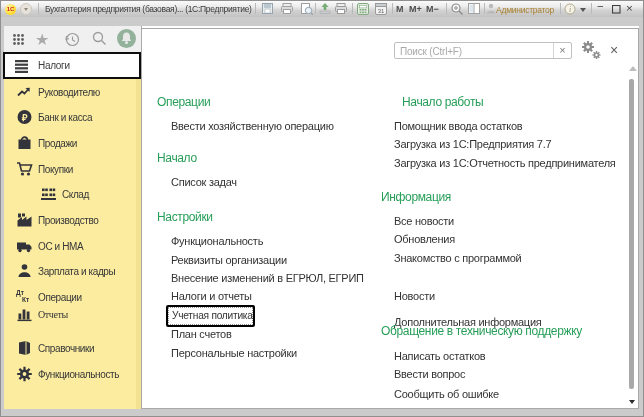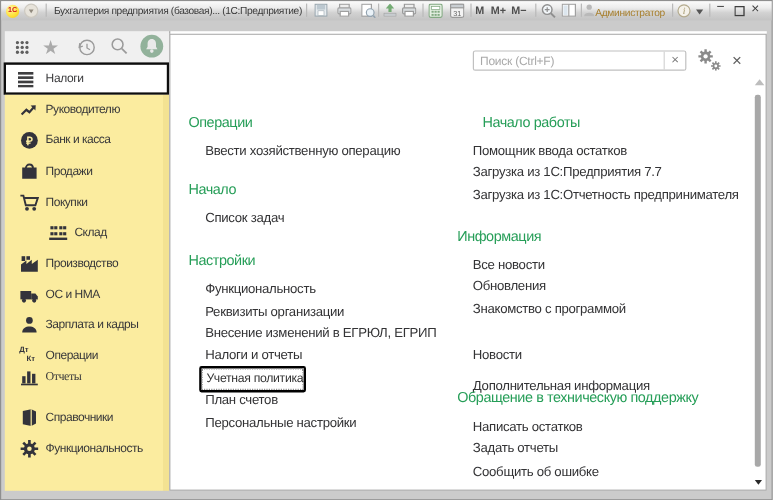--- a/index.html
+++ b/index.html
@@ -401,14 +401,14 @@
 <div class="abs it" style="left:394px;top:137px;">Загрузка из 1С:Предприятия 7.7</div>
 <div class="abs it" style="left:394px;top:156px;">Загрузка из 1С:Отчетность предпринимателя</div>
 <div class="abs h" style="left:381px;top:189px;">Информация</div>
 <div class="abs it" style="left:394px;top:213.5px;">Все новости</div>
 <div class="abs it" style="left:394px;top:232px;">Обновления</div>
 <div class="abs it" style="left:394px;top:251px;">Знакомство с программой</div>
 <div class="abs it" style="left:394px;top:270.5px;margin-top:44px;">Дополнительная информация</div>
 <div class="abs it" style="left:394px;top:288.5px;">Новости</div>
 <div class="abs h" style="left:381px;top:323px;text-align:right;">Обращение в техническую поддержку</div>
 <div class="abs it" style="left:394px;top:348.5px;">Написать остатков</div>
-<div class="abs it" style="left:394px;top:367px;">Задать отчеты</div>
+<div class="abs it" style="left:394px;top:367px;">Ввести вопрос</div>
 <div class="abs it" style="left:394px;top:386.5px;">Сообщить об ошибке</div>
 
 </body></html>

